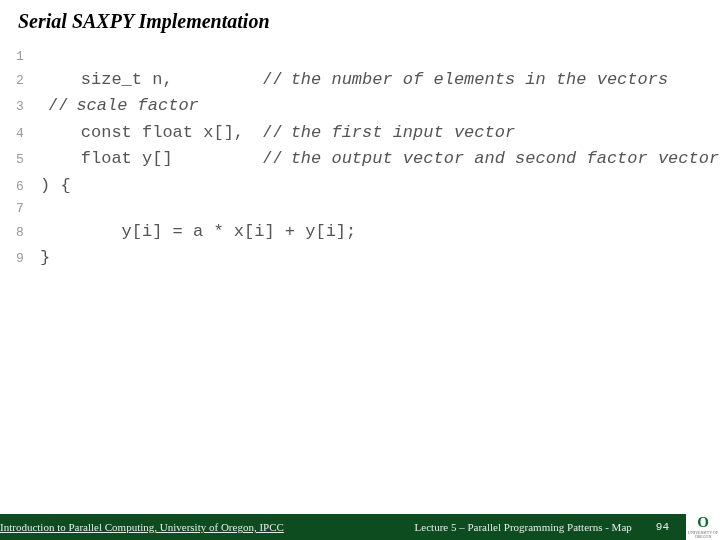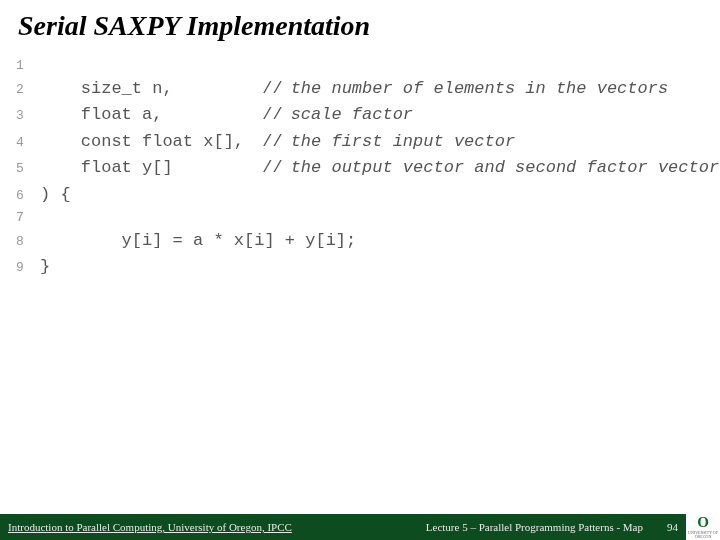--- a/index.html
+++ b/index.html
@@ -10,21 +10,21 @@
     font-family: "Times New Roman", Times, serif;
     position: relative;
     overflow: hidden;
   }
   .slide {
     width: 100%;
     height: 100%;
     position: relative;
   }
   .title {
-    font-size: 28px;
+    font-size: 20px;
     font-weight: bold;
     font-style: italic;
     color: #000;
     padding: 10px 0 0 18px;
   }
   .code-block {
     margin: 14px 16px 0 16px;
     font-family: Consolas, "Courier New", monospace;
     font-size: 17px;
     color: #555;
@@ -63,32 +63,32 @@
     width: 100%;
     height: 26px;
     background: #0d4c1e;
     display: flex;
     align-items: center;
     color: #e8e8e8;
     font-family: "Times New Roman", Times, serif;
     font-size: 11px;
   }
   .footer-left {
-    padding-left: 8px;
     text-decoration: underline;
     flex: 0 0 auto;
   }
   .footer-center {
     flex: 1;
     text-align: right;
     padding-right: 24px;
   }
   .footer-pageno {
     color: #e8e8e8;
-    padding-right: 8px;
+    padding-right: 17px;
+    font-family: Liberation Mono, monospace;
   }
   .logo {
     width: 34px;
     height: 26px;
     background: #fff;
     display: flex;
     flex-direction: column;
     align-items: center;
     justify-content: center;
     font-size: 6px;
@@ -120,21 +120,20 @@
     <div class="code-line">
       <span class="lineno">1</span>
     </div>
     <div class="code-line">
       <span class="lineno">2</span>
       <span class="code">    size_t n,        </span>
       <span class="comment"><span class="slashes">//</span><span>the number of elements in the vectors</span></span>
     </div>
     <div class="code-line">
       <span class="lineno">3</span>
-      <span class="code">    float a,         </span>
       <span class="comment"><span class="slashes">//</span><span>scale factor</span></span>
     </div>
     <div class="code-line">
       <span class="lineno">4</span>
       <span class="code">    const float x[], </span>
       <span class="comment"><span class="slashes">//</span><span>the first input vector</span></span>
     </div>
     <div class="code-line">
       <span class="lineno">5</span>
       <span class="code">    float y[]        </span>

